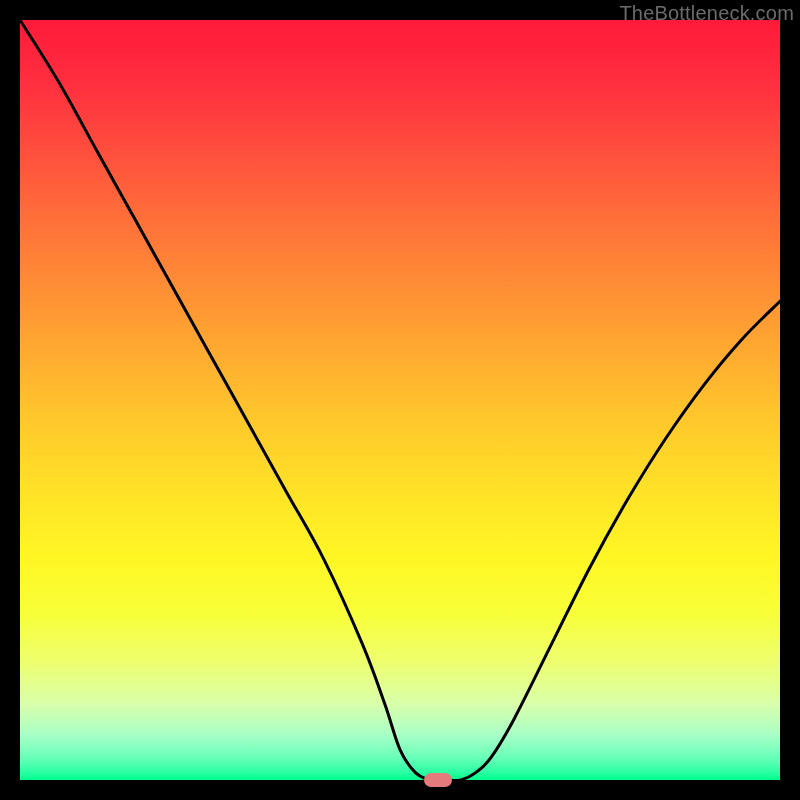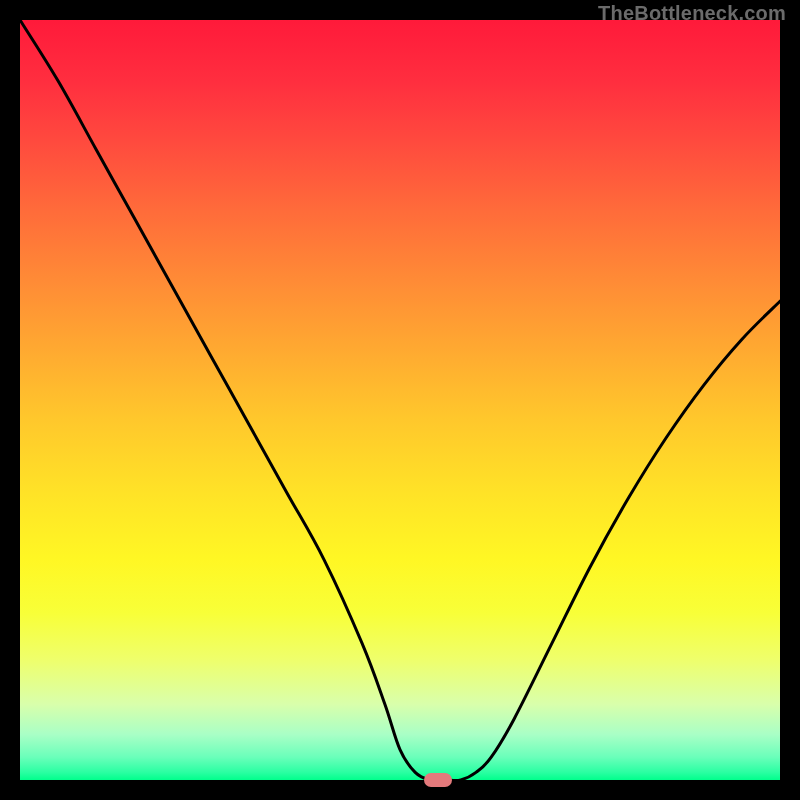--- a/index.html
+++ b/index.html
@@ -37,25 +37,25 @@
       #d9ffab 90%,
       #a9ffc6 94%,
       #6affba 97%,
       #2affa2 99%,
       #00ff8c 100%
     );
   }
   .watermark {
     position: absolute;
     top: 2px;
-    right: 14px;
+    right: 6px;
     font-family: Arial, Helvetica, sans-serif;
     font-size: 20px;
     color: #6b6b6b;
-    font-weight: 700;
+    font-weight: 400;
     letter-spacing: 0.2px;
     user-select: none;
   }
   svg.curve {
     position: absolute;
     left: 0;
     top: 0;
     width: 760px;
     height: 760px;
     overflow: visible;

